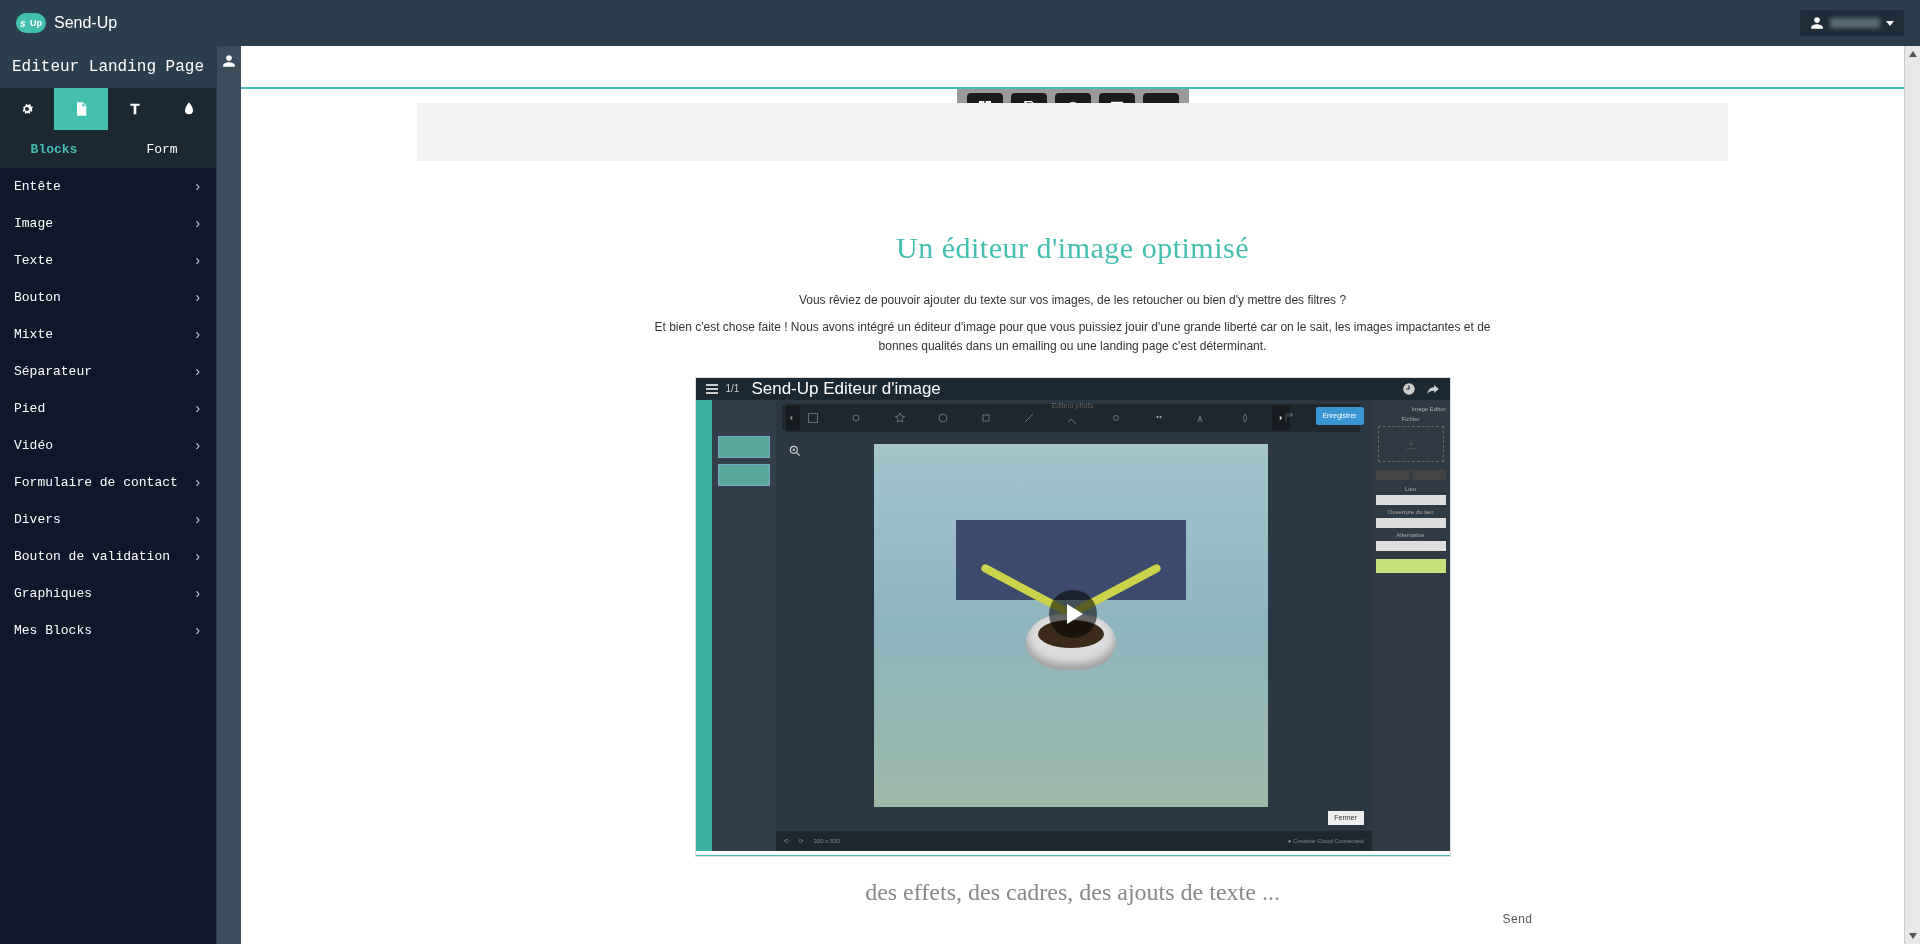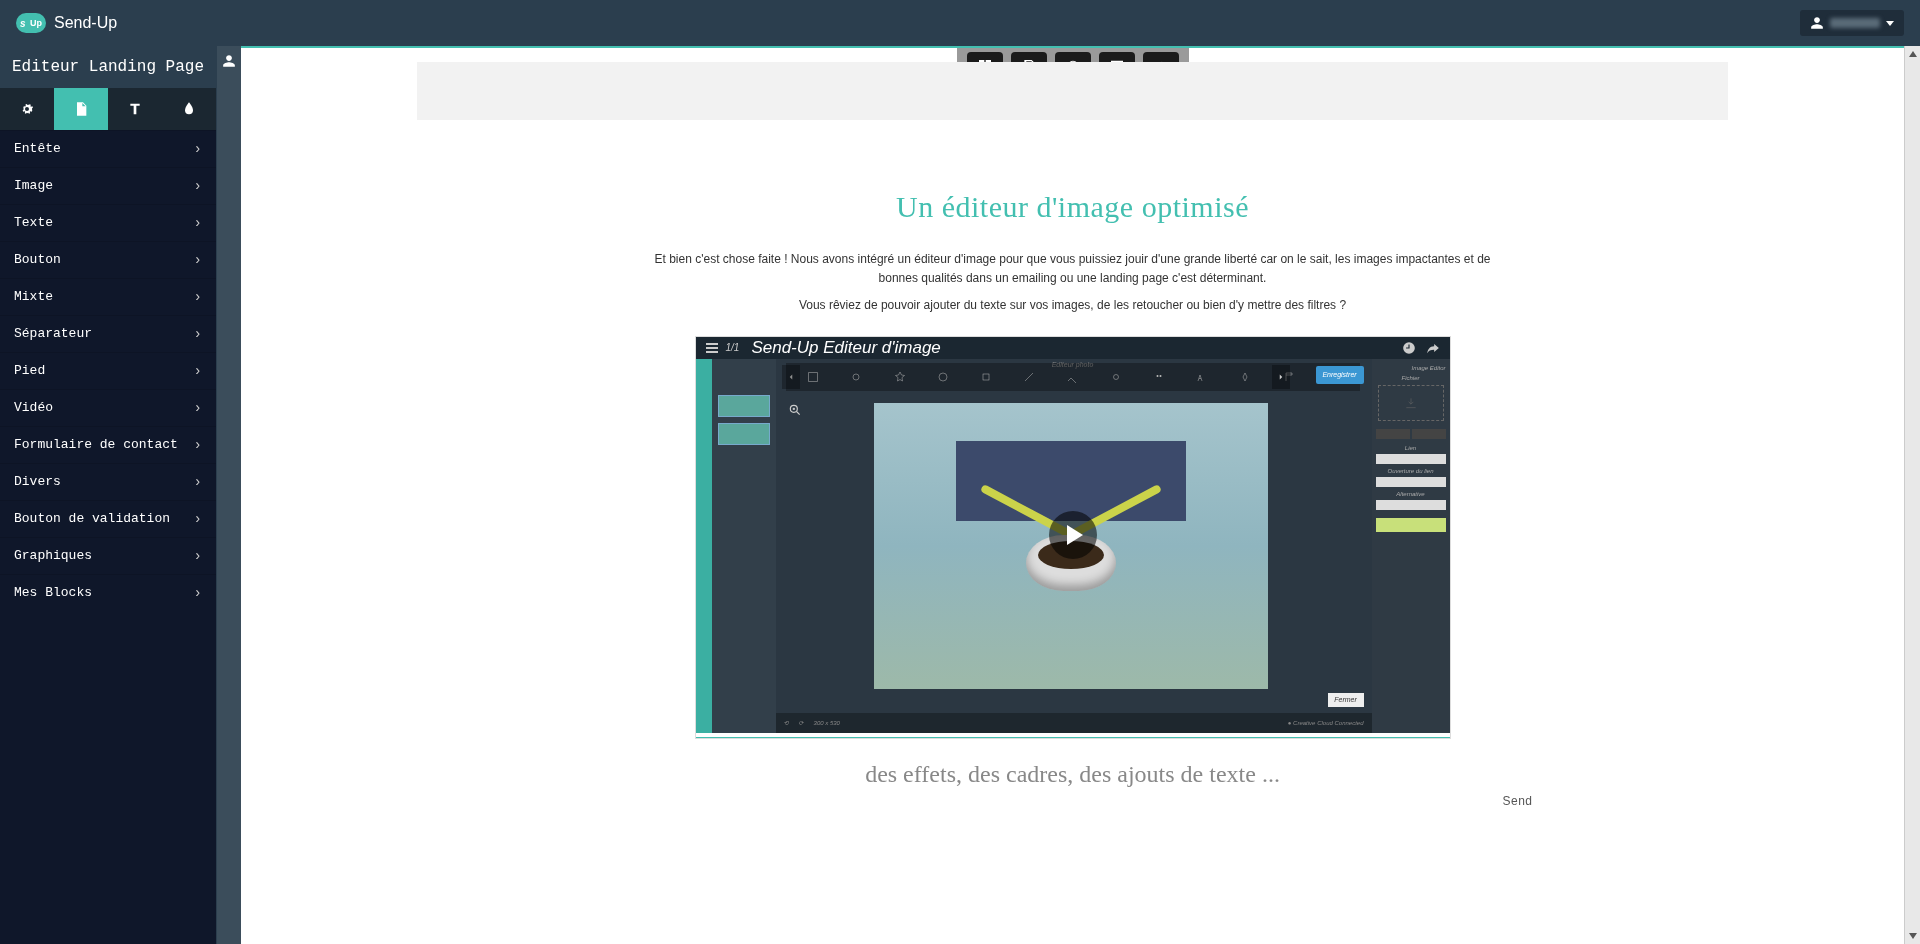--- a/index.html
+++ b/index.html
@@ -29,38 +29,38 @@
 .subtabs { display: flex; background: #1b2731; height: 38px; }
 .subtab { flex: 1; display: flex; align-items: center; justify-content: center; font-size: 13px; color: #fff; cursor: pointer; }
 .subtab.active { color: #43bfb0; font-weight: bold; }
 .menu-list { list-style: none; }
 .menu-list li { padding: 10px 14px; font-size: 13px; display: flex; justify-content: space-between; cursor: pointer; border-top: 1px solid rgba(0,0,0,0.1); }
 .chevron { font-size: 14px; color: #ccc; }
 
 .profile-tab { width: 25px; background: #3b4d5b; display: flex; align-items: flex-start; justify-content: center; padding-top: 8px; cursor: pointer; flex-shrink: 0; border-left:1px solid #2b3e4e; }
 .profile-tab svg { width: 14px; height: 14px; fill: #fff; }
 
-.canvas-area { flex: 1; position: relative; overflow: hidden; background: #fff; }
+.canvas-area { flex: 1; position: relative; overflow: hidden; background: #fff; margin-top: 41px; }
 .scroll-inner { position: absolute; top: 0; left: 0; right: 0; bottom: 0; overflow-y: auto; }
 .top-accent { height: 16px; border-top: 2px solid #43bfb0; margin: 0 0 0 0; }
 .floating-toolbar {
   position: absolute; top: 0px; left: 50%; transform: translateX(-50%);
   background: #9a9a9a; border-radius: 0 0 10px 10px; padding: 6px 10px; display: flex; gap: 8px;
 }
 .ft-btn { width: 36px; height: 28px; background: #1b1b1b; border-radius: 4px; display: flex; align-items: center; justify-content: center; cursor: pointer; }
 .ft-btn svg { width: 16px; height: 16px; fill: #fff; }
 
 .gray-band { height: 58px; background: #f2f2f2; margin: 0 176px 0 176px; }
 
 .content-block { margin: 70px auto 0; max-width: 940px; text-align: center; }
 .h1-title { font-family: Georgia, 'Times New Roman', serif; color: #43bfb0; font-size: 30px; font-weight: 400; letter-spacing: 0.5px; margin-bottom: 26px; }
 .para { font-size: 12px; color: #333; line-height: 1.6; margin: 0 40px 8px; }
 
 .video-outer { margin: 20px auto 0; max-width: 756px; border: 1px solid #ddd; }
-.video-frame { position: relative; width: 100%; height: 396px; background: #7f1d1d; display: flex; flex-direction: column; font-style: italic; }
+.video-frame { position: relative; width: 100%; height: 473px; background: #7f1d1d; display: flex; flex-direction: column; }
 .video-topbar { height: 22px; background: #1b2731; display: flex; align-items: center; padding: 0 10px; gap: 8px; }
 .vtb-hamburger { display: flex; flex-direction: column; gap: 2px; }
 .vtb-hamburger span { width: 12px; height: 2px; background: #ccc; }
 .vtb-count { color: #ccc; font-size: 10px; }
 .vtb-title { color: #fff; font-size: 17px; margin-left: 4px; }
 .vtb-right { margin-left: auto; display: flex; gap: 10px; }
 .vtb-right svg { width: 14px; height: 14px; fill: #ccc; }
 
 .editor-mock { flex: 1; display: flex; background: #2b3742; position: relative; }
 .em-left { width: 80px; background: #323f4a; }
@@ -148,20 +148,24 @@
         <svg viewBox="0 0 24 24">
             <path d="M5 4h14v3h-5v13h-4V7H5z"></path>
           </svg>
       </div>
       <div class="tool-tab">
         <svg viewBox="0 0 24 24">
             <path d="M12 2s6 7 6 12a6 6 0 11-12 0c0-5 6-12 6-12z"></path>
           </svg>
       </div>
     </div>
+    <div class="subtabs">
+      <div class="subtab active">Blocks</div>
+      <div class="subtab">Form</div>
+    </div>
     <ul class="menu-list">
       <li>
           <span>Entête</span>
           <span class="chevron">›</span>
         </li>
       <li>
           <span>Image</span>
           <span class="chevron">›</span>
         </li>
       <li>
@@ -246,22 +250,22 @@
           </svg>
       </div>
     </div>
 
     <div class="scroll-inner">
       <div class="top-accent"></div>
       <div class="gray-band"></div>
 
       <div class="content-block">
         <h1 class="h1-title">Un éditeur d'image optimisé</h1>
+        <p class="para">Vous rêviez de pouvoir ajouter du texte sur vos images, de les retoucher ou bien d'y mettre des filtres ?</p>
         <p class="para">Et bien c'est chose faite ! Nous avons intégré un éditeur d'image pour que vous puissiez jouir d'une grande liberté car on le sait, les images impactantes et de bonnes qualités dans un emailing ou une landing page c'est déterminant.</p>
-        <p class="para">Vous rêviez de pouvoir ajouter du texte sur vos images, de les retoucher ou bien d'y mettre des filtres ?</p>
 
         <div class="video-outer">
           <div class="video-frame">
             <div class="video-topbar">
               <div class="vtb-hamburger">
                   <span></span>
                   <span></span>
                   <span></span>
                 </div>
               <span class="vtb-count">1/1</span>

